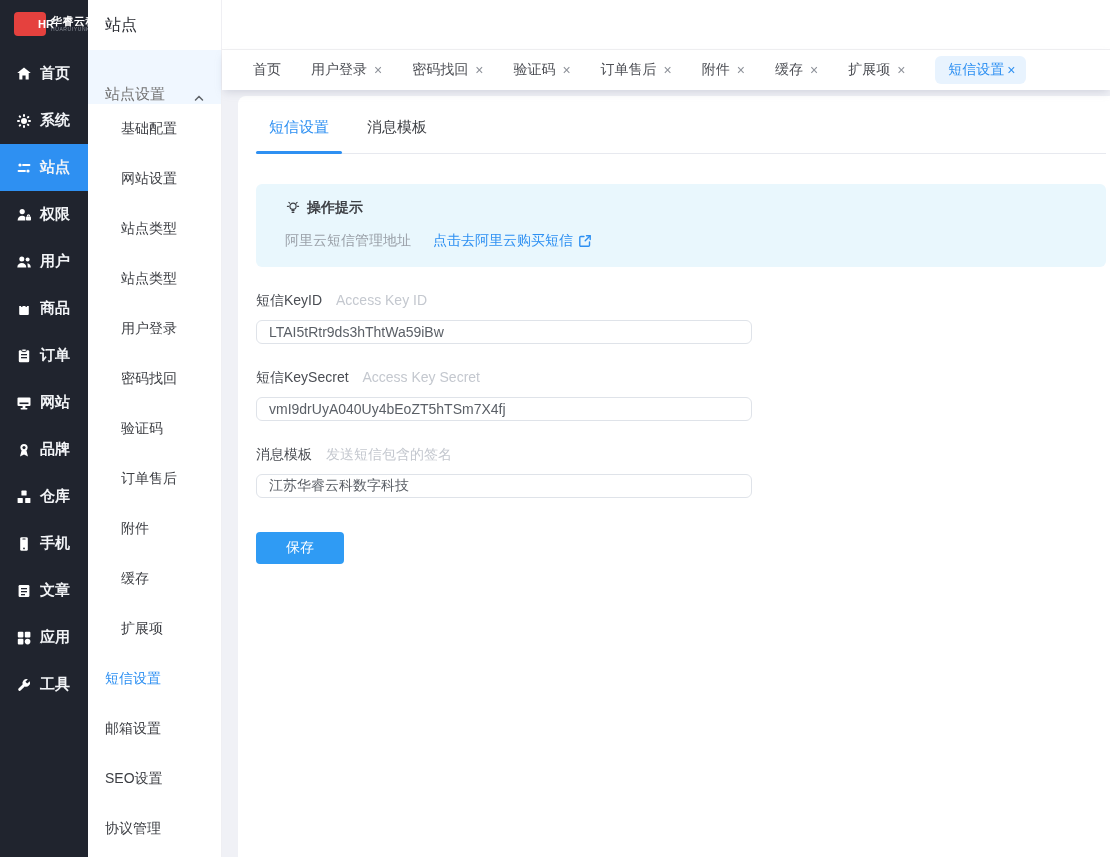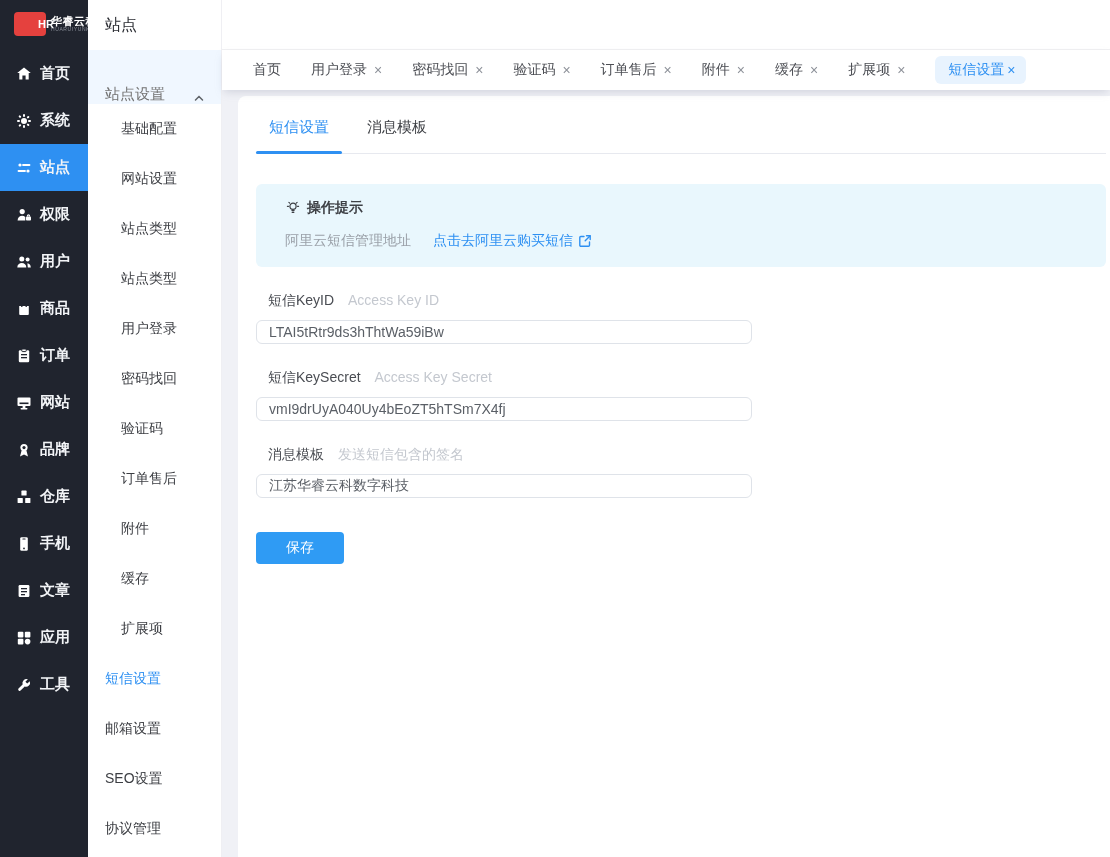--- a/index.html
+++ b/index.html
@@ -66,21 +66,21 @@
   .tip-box { margin-top:30px; background:#e9f7fd; border-radius:6px; padding:15px 29px 17px; }
   .tip-title { display:flex; align-items:center; font-size:14px; font-weight:bold; color:#3e4146; }
   .tip-title .bulb { margin-right:6px; display:flex; }
   .tip-line { margin-top:15px; font-size:14px; color:#9aa0a8; display:flex; align-items:center; }
   .tip-link { color:#2e90f2; margin-left:22px; text-decoration:none; display:flex;
     align-items:center; cursor:pointer; }
   .tip-link .ext { margin-left:5px; display:flex; }
 
   
   .field { margin-top:25px; }
-  .field-label-row { font-size:14px;margin-left:12px; }
+  .field-label-row { font-size:14px; }
   .f-label { color:#4a4d53; }
   .f-hint { color:#c4c8cf; margin-left:10px; }
   .field input { display:block; margin-top:10px; width:496px; height:24px;
     border:1px solid #dfe3e9; border-radius:6px; padding:0 12px; font-size:14px;
     color:#5a5f66; outline:none; background:#fff;
     font-family:"Liberation Sans","DejaVu Sans",sans-serif; }
   .save-btn { margin-top:34px; margin-left:0; width:88px; height:32px; background:#2f9bf4;
     color:#fff; font-size:14px; border:none; border-radius:4px; cursor:pointer;
     font-family:"Liberation Sans","DejaVu Sans",sans-serif; }
 </style>

